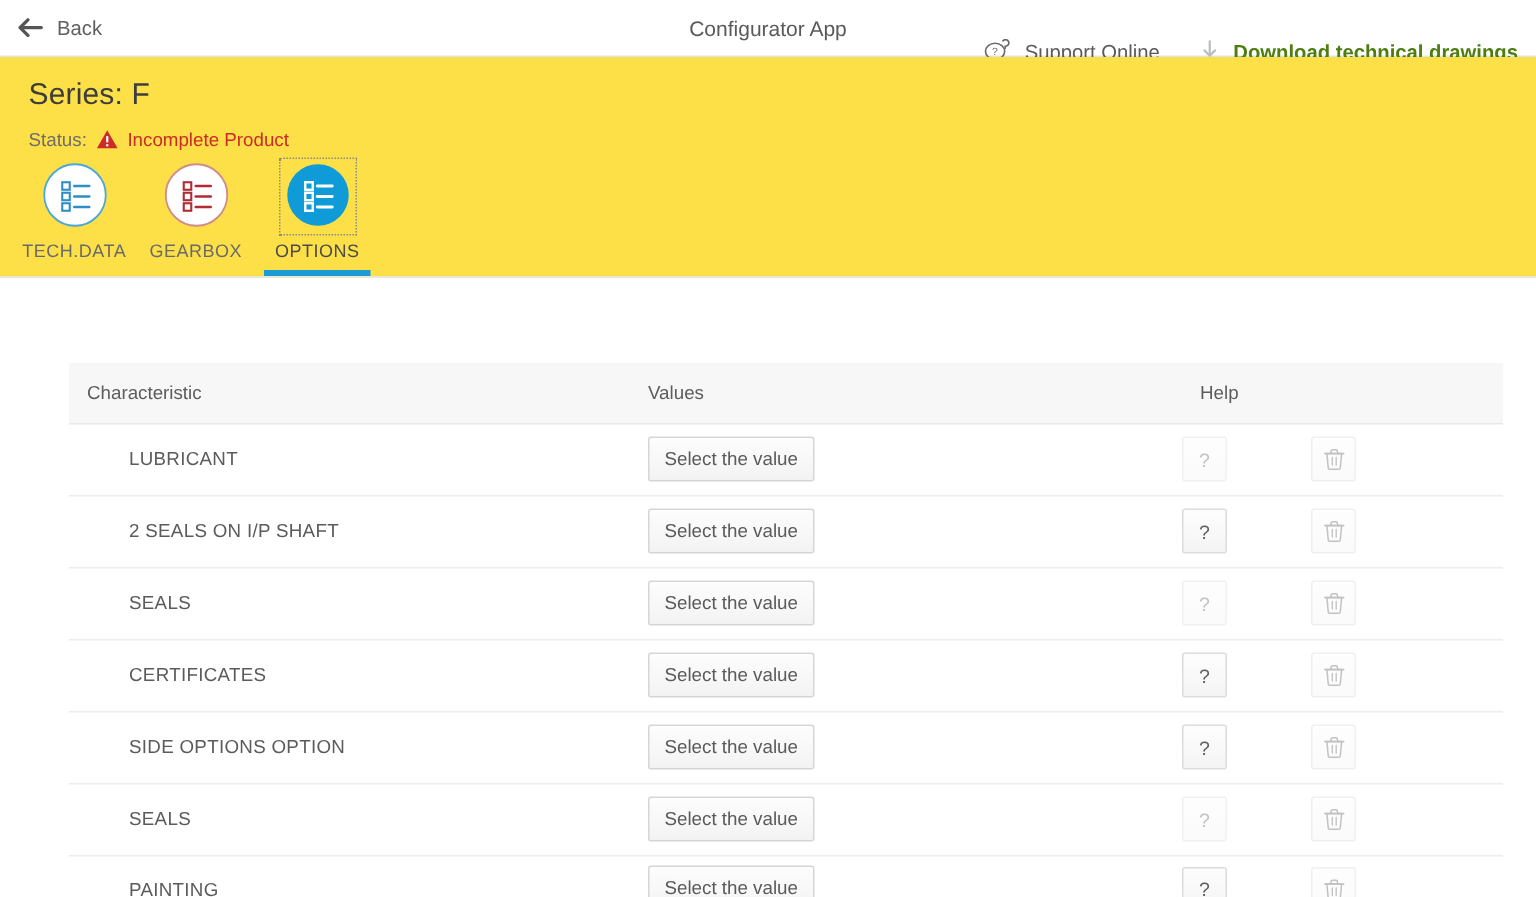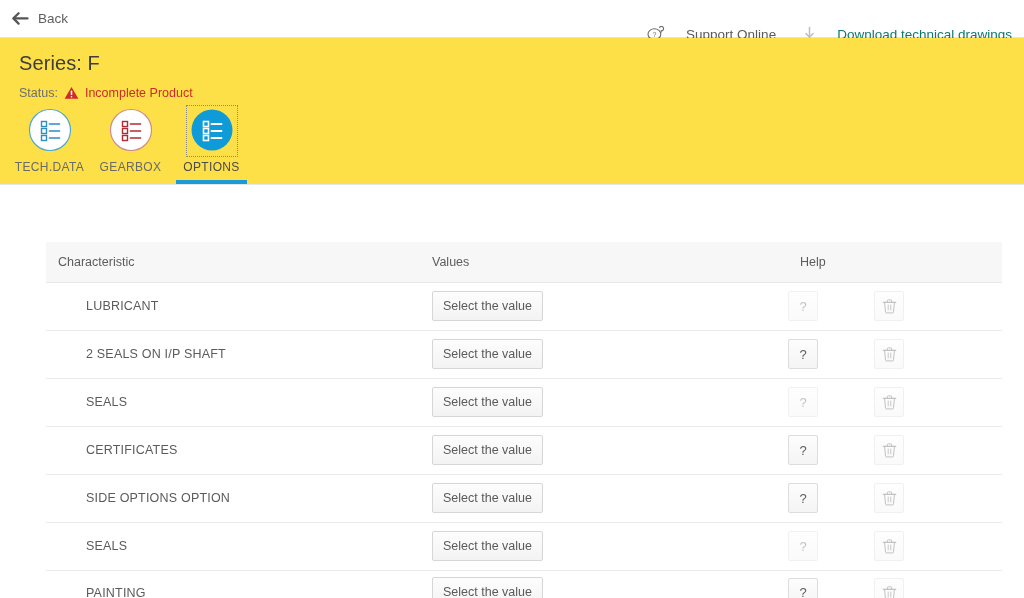--- a/index.html
+++ b/index.html
@@ -53,28 +53,28 @@
   .topbar-right {
     margin-left: auto;
     display: flex;
     align-items: center;
     gap: 26px;
     padding-right: 12px;
   }
   .top-action {
     display: flex;
     align-items: center;
-    gap: 20px;
+    gap: 8px;
     cursor: pointer;
     font-size: 13.5px;
     color: #5a5a5a;
     white-space: nowrap;
     margin-top: 32px;
   }
-  .top-action.is-disabled { color: #0f766e; cursor: default; }
+  .top-action.is-disabled { color: #4d7c0f; cursor: default; font-weight: bold; }
   .top-action .ic { line-height: 0; display: block; }
 
   
   .header-panel {
     background: #fde047;
     height: 147px;
     position: relative;
     border-bottom: 1px solid #e2e7ea;
   }
 
@@ -233,20 +233,21 @@
   <div class="back-btn">
     <span class="arrow-icon">
       <svg width="17" height="13" viewBox="0 0 17 13">
         <path d="M6.6 1.2 L1.4 6.4 L6.6 11.6" fill="none" stroke="#555" stroke-width="2.2" stroke-linecap="round" stroke-linejoin="round"></path>
         <line x1="1.8" y1="6.4" x2="15.5" y2="6.4" stroke="#555" stroke-width="2.2" stroke-linecap="round"></line>
       </svg>
     </span>
     <span class="back-label">Back</span>
   </div>
 
+  <div class="app-title">Configurator App</div>
 
   <div class="topbar-right">
 
     <div class="top-action">
       <span class="ic">
         <svg width="19" height="17" viewBox="0 0 19 17">
           <ellipse cx="7.4" cy="8.2" rx="6.4" ry="5.4" fill="none" stroke="#6a6a6a" stroke-width="1.1"></ellipse>
           <path d="M4.2 12.4 L2.6 15.6 L6.4 13.3 Z" fill="none" stroke="#6a6a6a" stroke-width="1.1" stroke-linejoin="round"></path>
           <text x="5.4" y="10.6" font-family="Liberation Sans, sans-serif" font-size="7" fill="#6a6a6a">?</text>
           <path d="M12.6 1.3 a2.2 2.2 0 1 1 1.6 3.5 l0 1.3" fill="none" stroke="#6a6a6a" stroke-width="1.1" stroke-linecap="round"></path>

